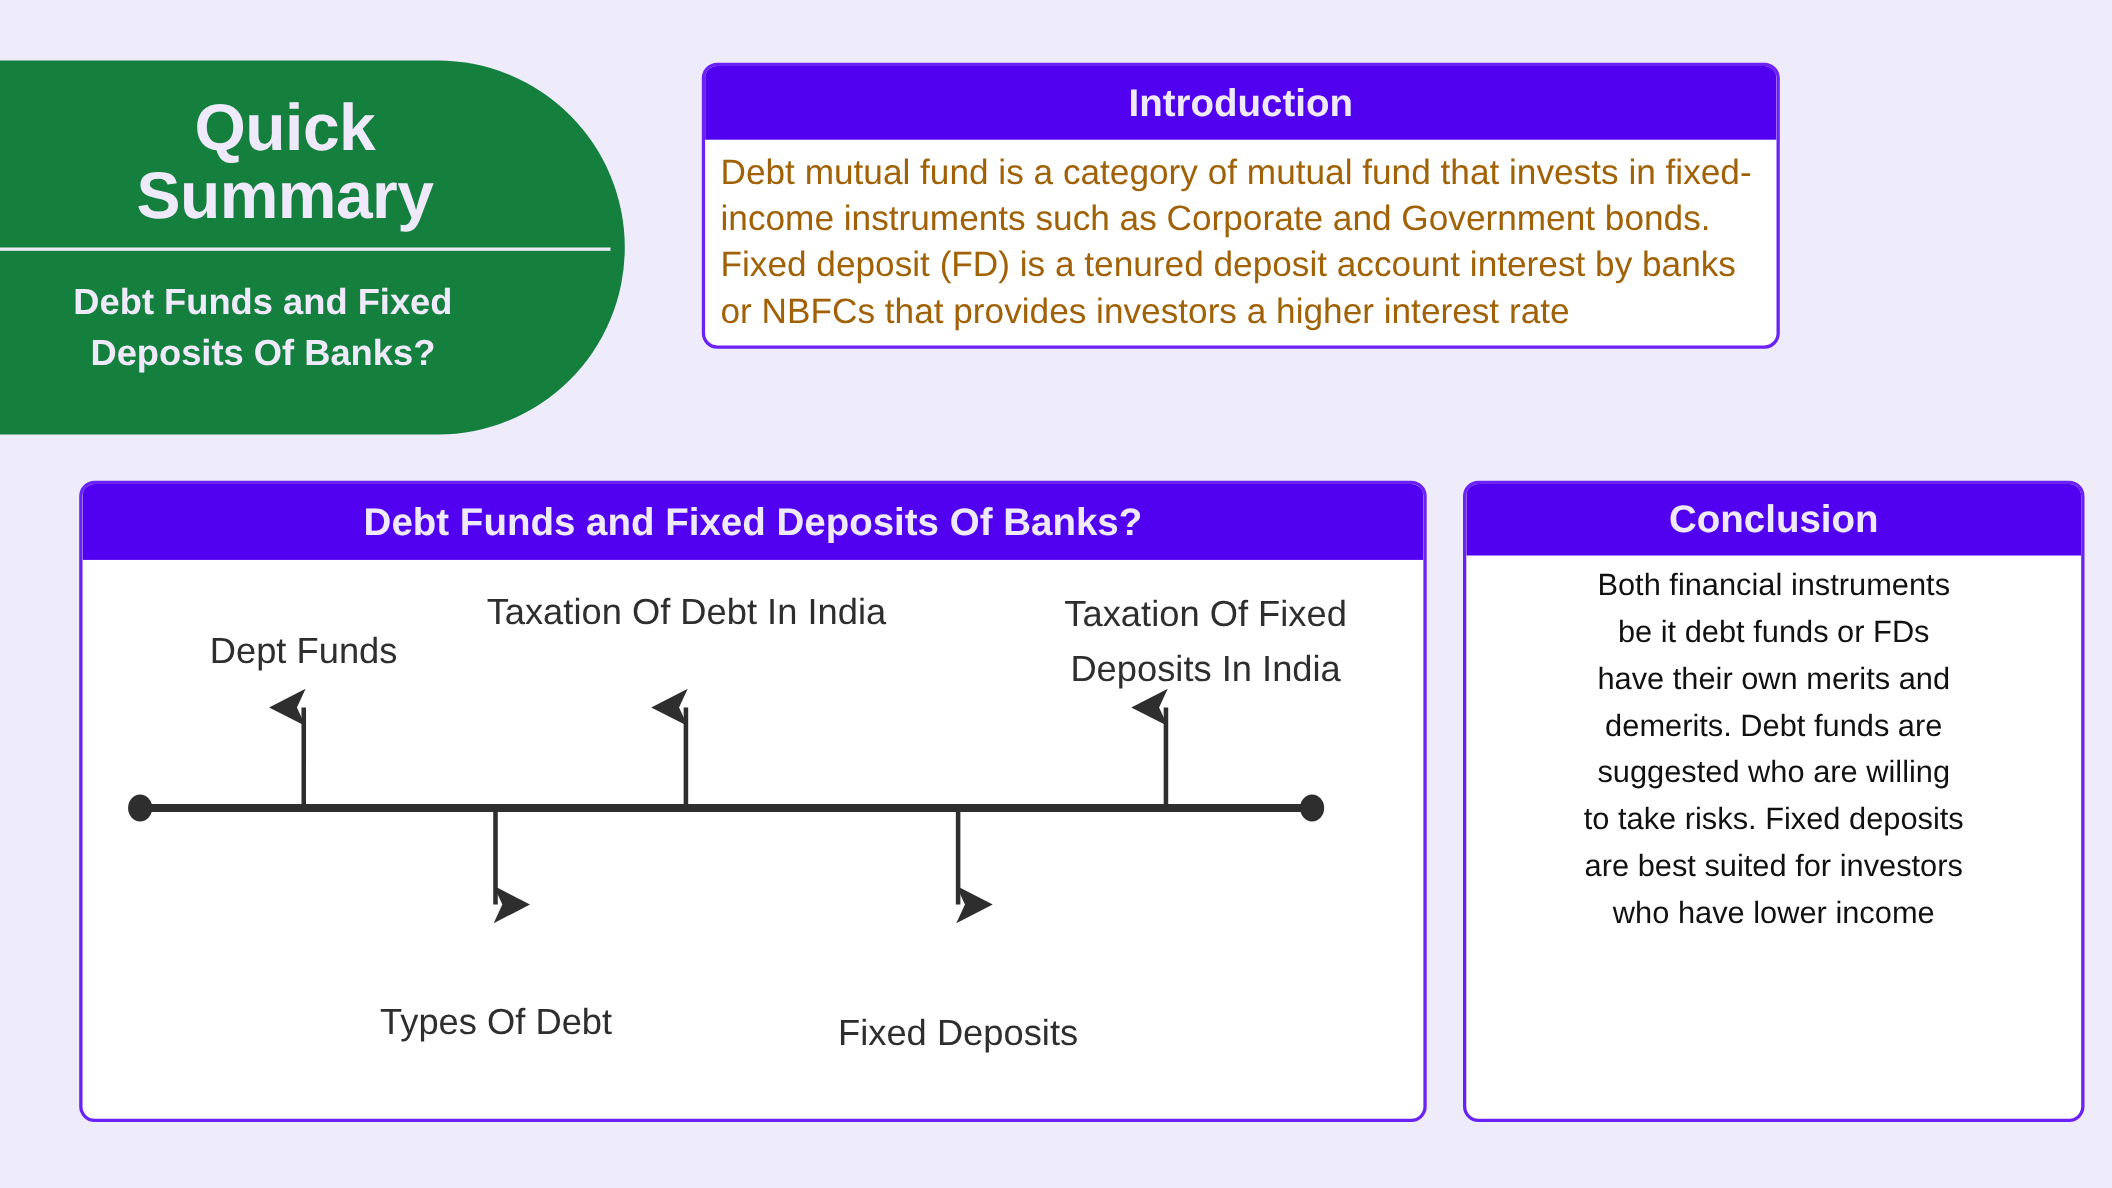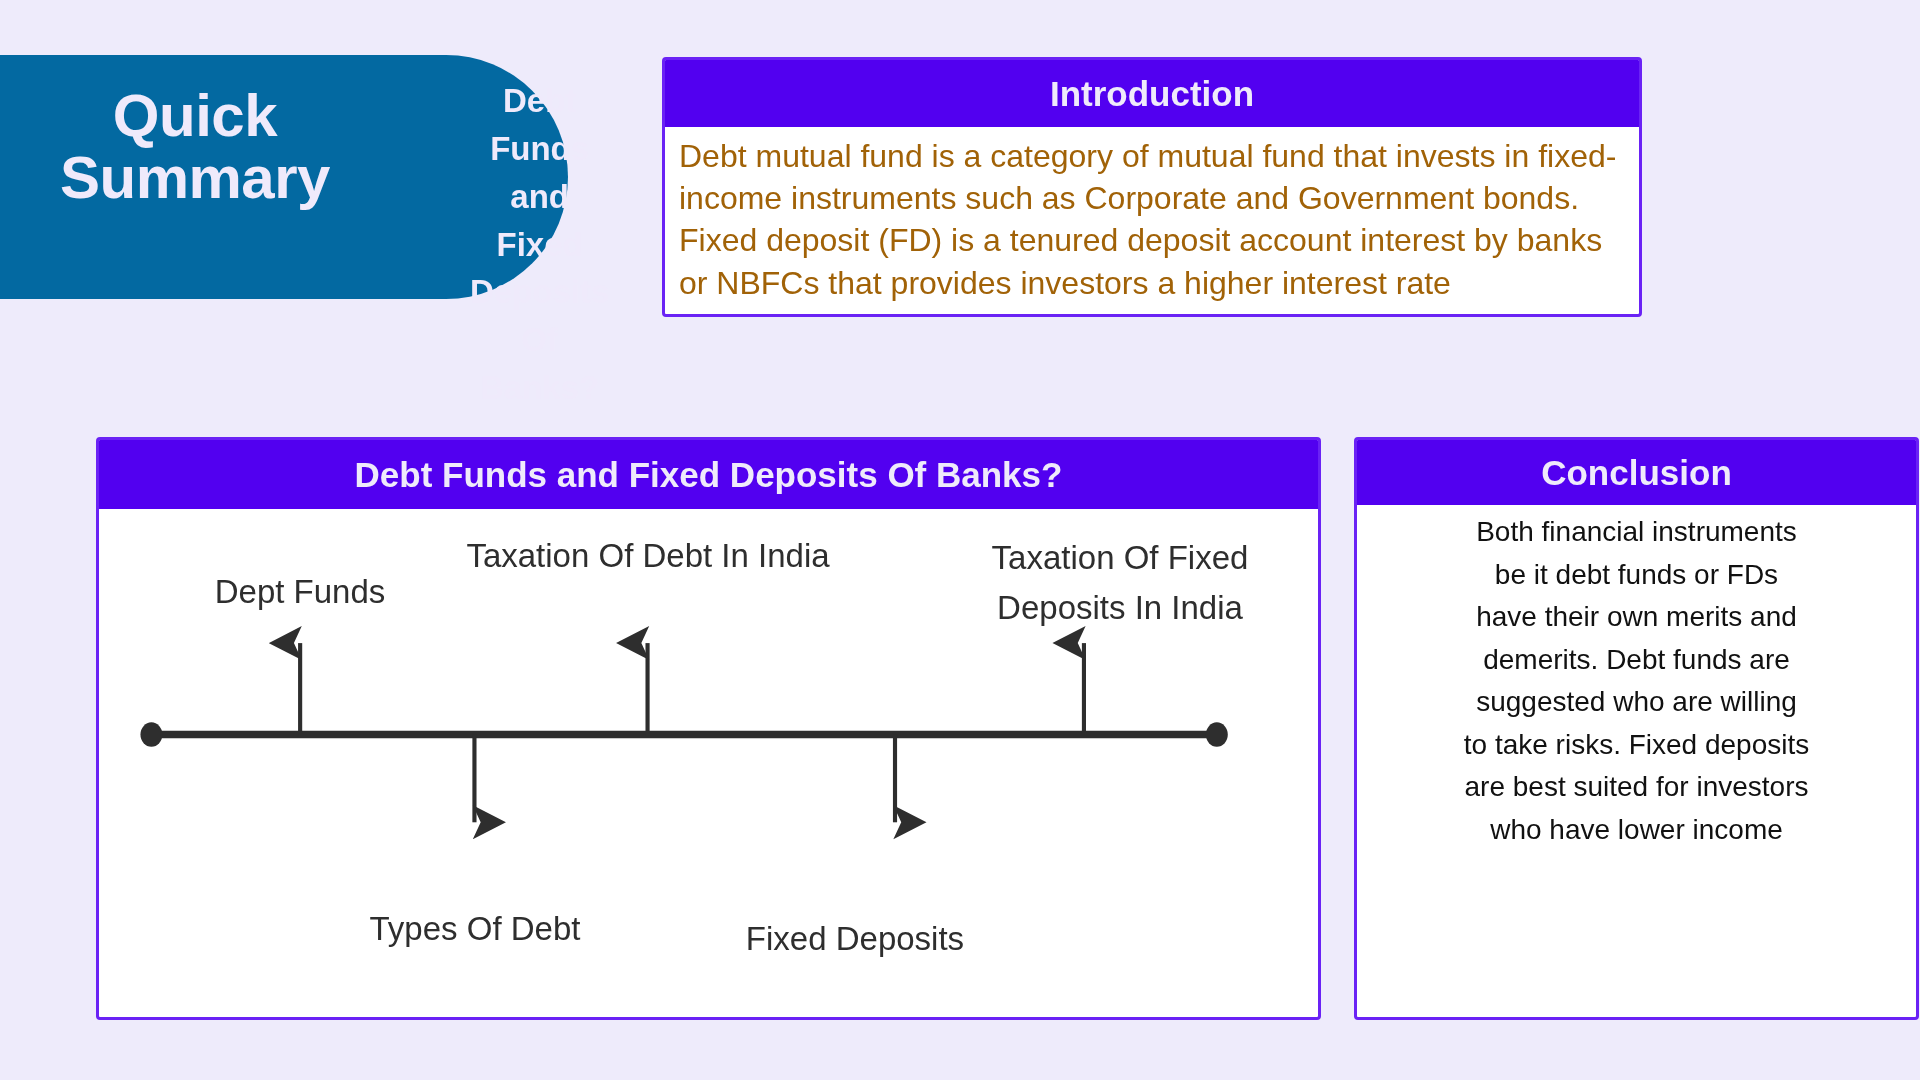--- a/index.html
+++ b/index.html
@@ -21,26 +21,26 @@
     width: 1920px;
     height: 1080px;
   }
 
   
   .summary-card {
     position: absolute;
     left: 0;
     top: 55px;
     width: 568px;
-    height: 244px;
-    background: #0369a1;
+    height: 340px;
+    background: #15803d;
     border-radius: 0 175px 175px 0;
     box-sizing: border-box;
     display: flex;
-    flex-direction: row;
+    flex-direction: column;
   }
   .summary-title {
     color: #efeafb;
     font-size: 60px;
     font-weight: bold;
     line-height: 1.03;
     text-align: center;
     padding: 30px 110px 0 60px;
     letter-spacing: -0.5px;
   }
@@ -57,24 +57,23 @@
     line-height: 1.45;
     text-align: center;
     padding: 22px 120px 0 30px;
   }
 
   
   .card {
     position: absolute;
     box-sizing: border-box;
     border: 3px solid #6a22f5;
-    border-radius: 4px;
+    border-radius: 14px;
     background: #ffffff;
     overflow: hidden;
-    margin-left: 24px;
   }
   .card-header {
     background: #5200f0;
     color: #efeafb;
     font-weight: bold;
     text-align: center;
     width: 100%;
     box-sizing: border-box;
   }
 
@@ -193,21 +192,21 @@
             <line x1="808" x2="808" y1="185" y2="110" stroke="#2e2e2e" stroke-width="3.4" marker-end="url(#arrowUp)"></line>
           </g>
       </svg>
 
       <div class="tl-label" style="left:201px; top:58px; width:300px;">Dept Funds</div>
 
       <div class="tl-label" style="left:549px; top:22px; width:380px;">Taxation Of Debt In India</div>
 
       <div class="tl-label" style="left:376px; top:395px; width:340px;">Types Of Debt</div>
 
-      <div class="tl-label" style="left:756px; top:405px; width:340px;">Fixed Deposits</div>
+      <div class="tl-label" style="left:796px; top:405px; width:340px;">Fixed Deposits</div>
 
       <div class="tl-label" style="left:1021px; top:24px; width:340px;">Taxation Of Fixed Deposits In India</div>
     </div>
   </div>
 
   <div class="card" id="conclusion-card">
     <div class="card-header">Conclusion</div>
     <div class="conclusion-body">
       <div>Both financial instruments</div>
       <div>be it debt funds or FDs</div>

